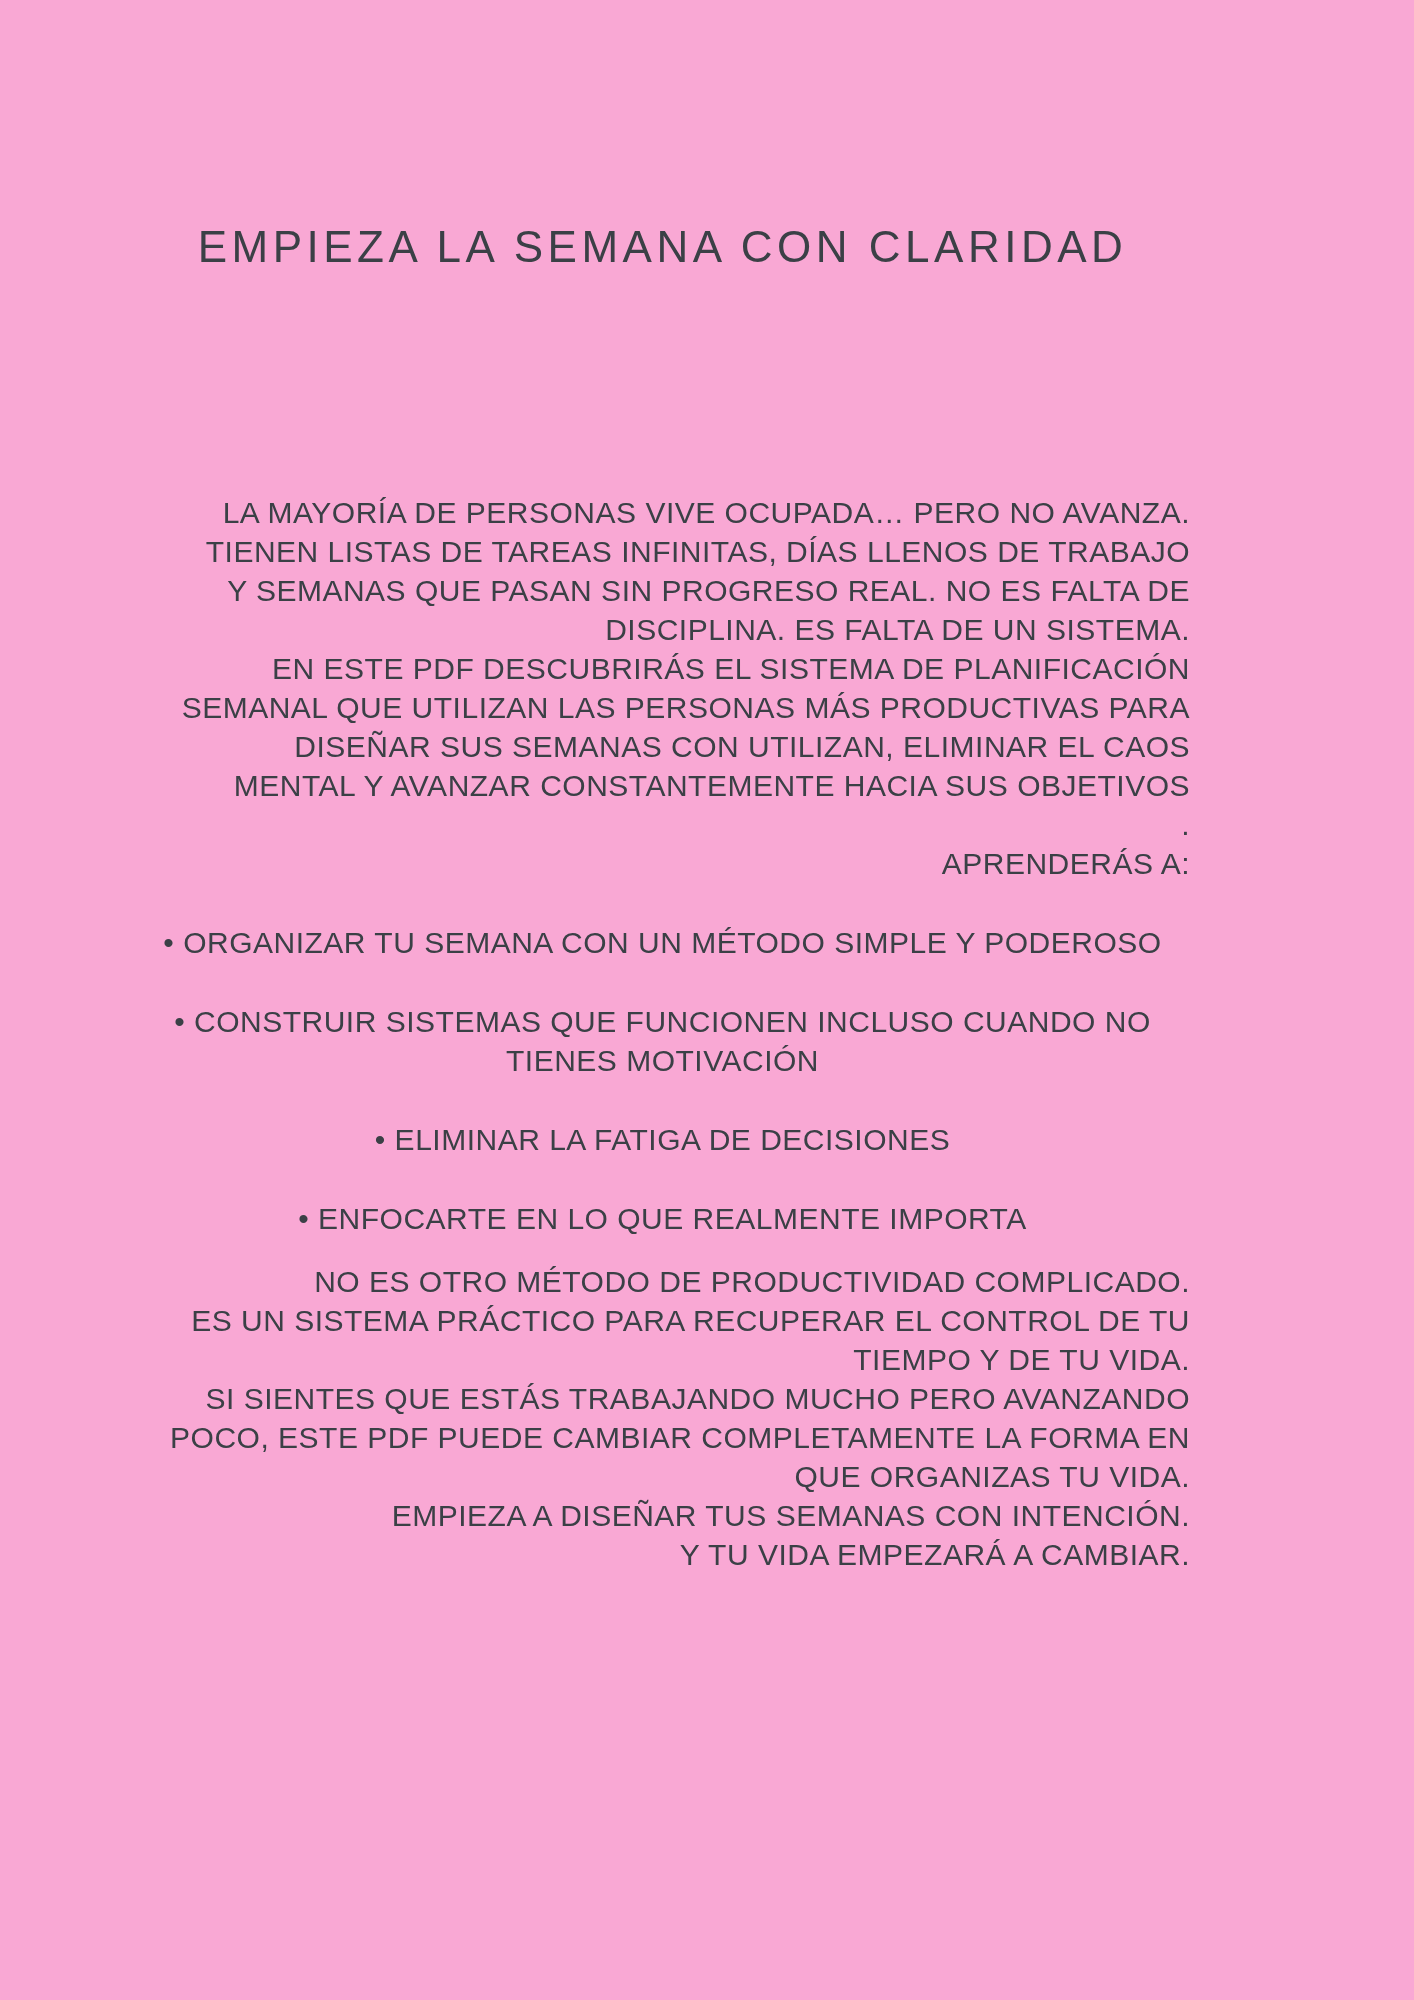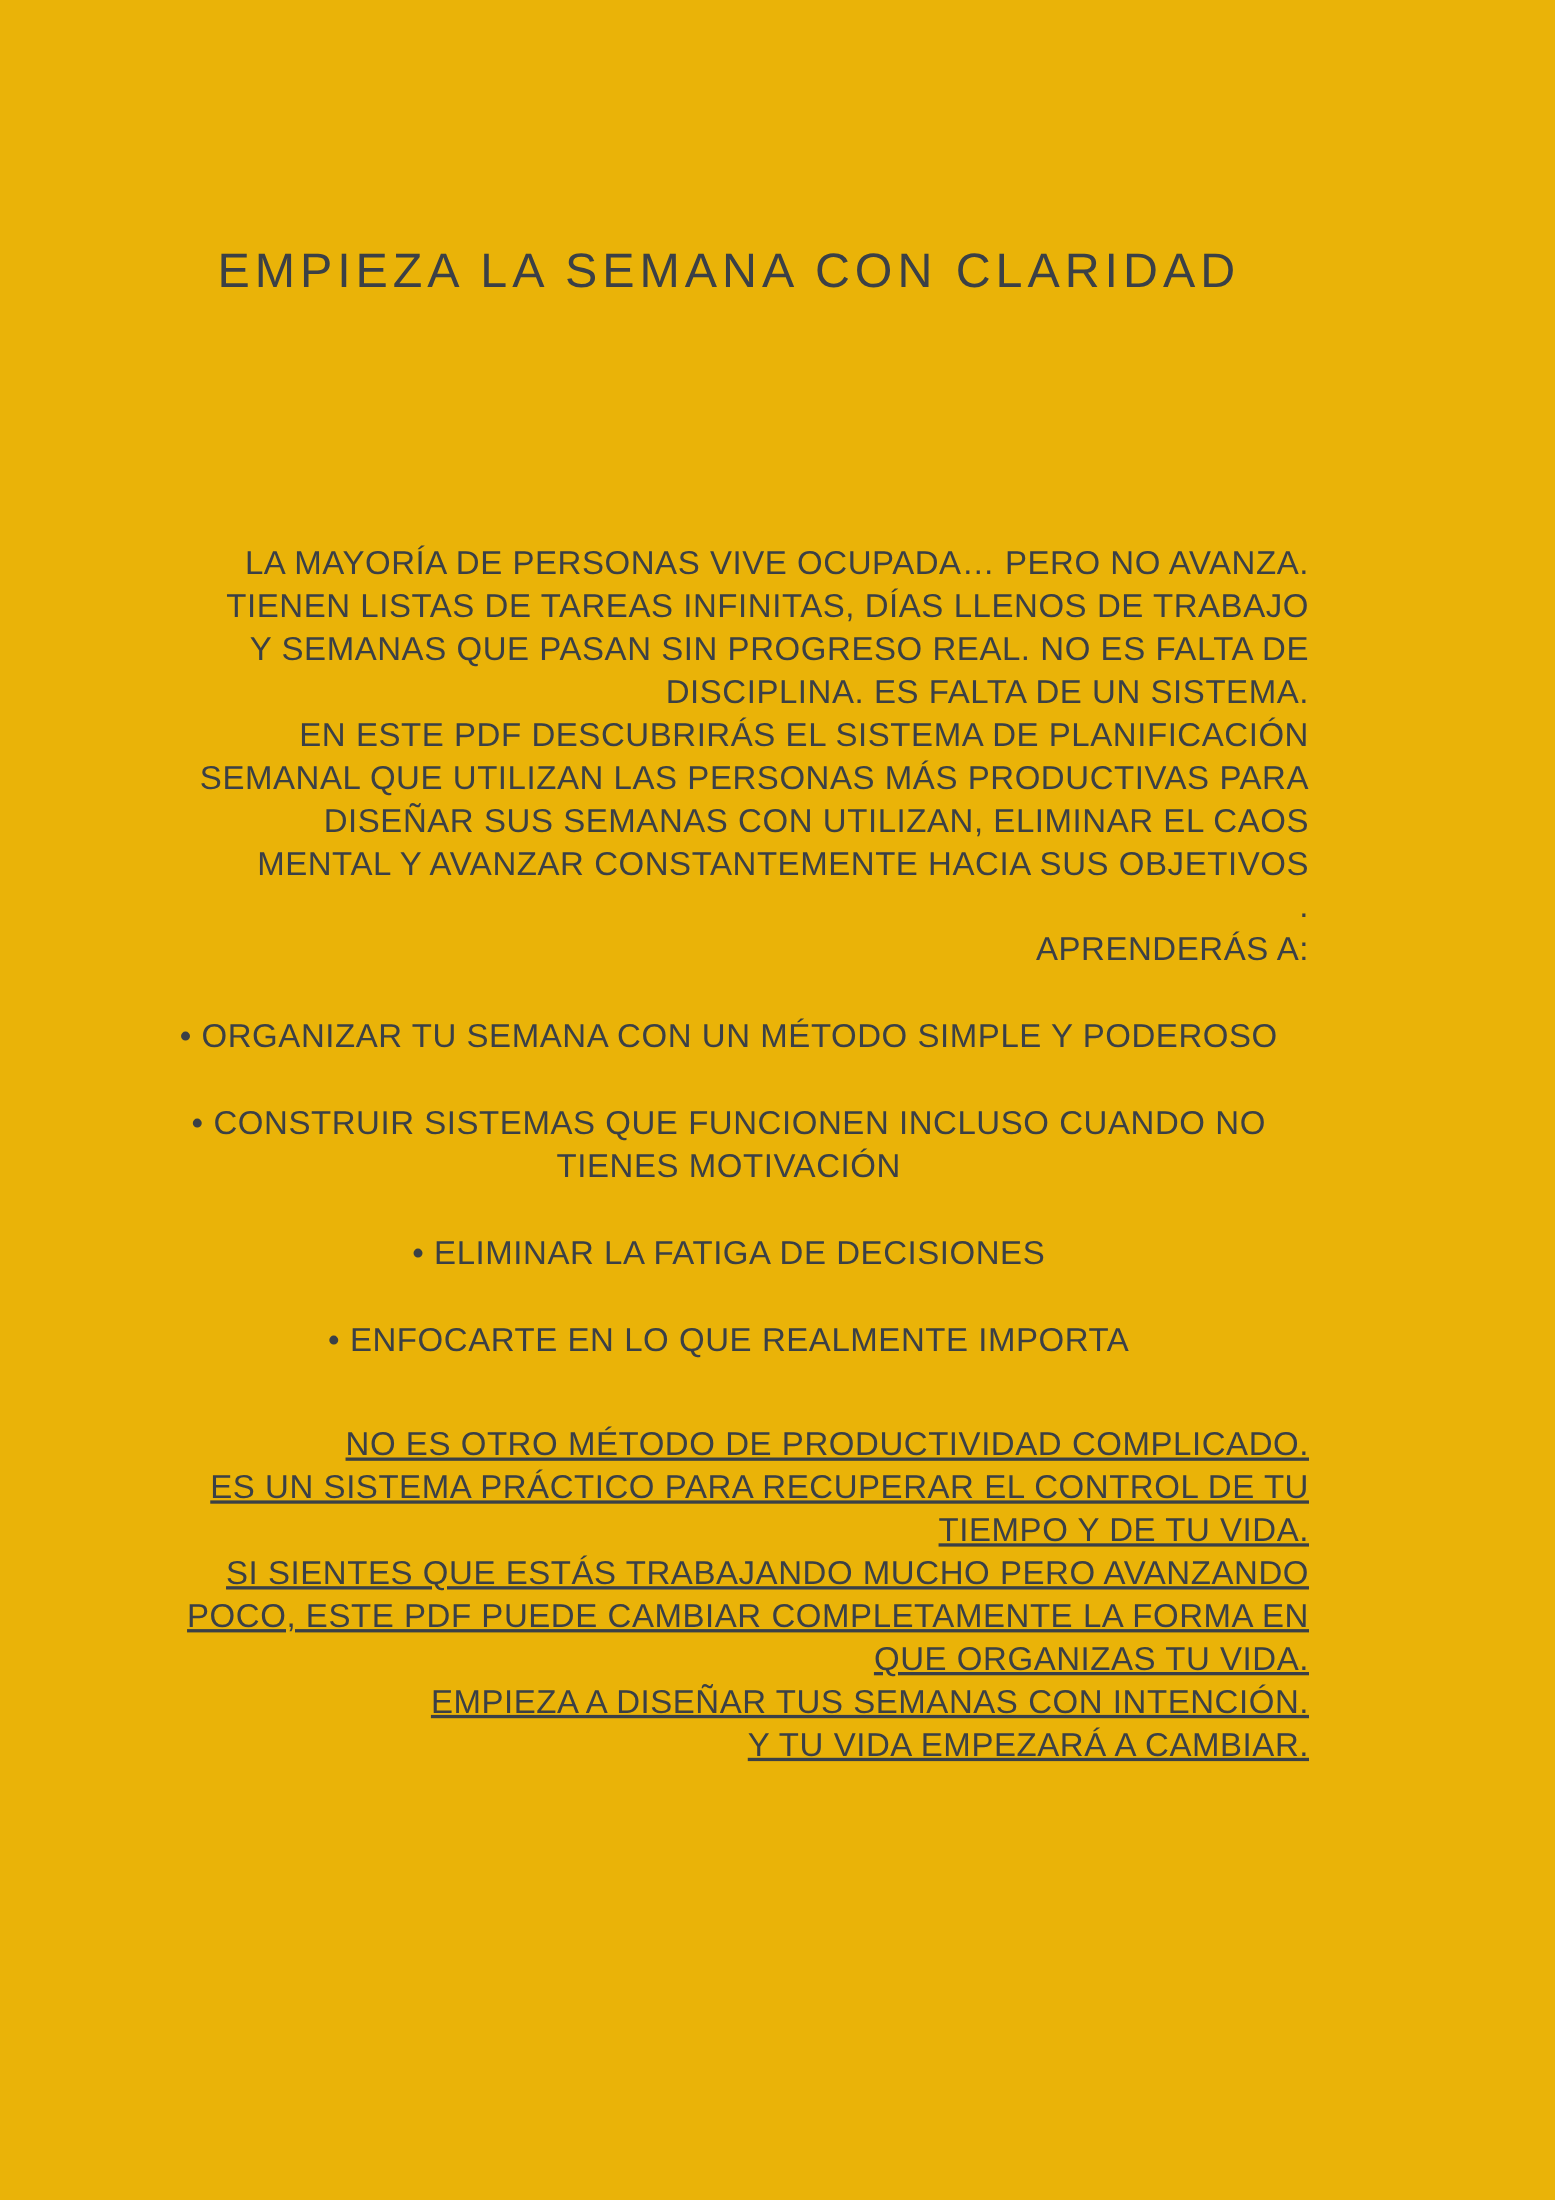--- a/index.html
+++ b/index.html
@@ -41,31 +41,30 @@
     font-weight: 400;
   }
   .para.center .line {
     text-align: right;
   }
   .bullet-item {
     margin-top: 40px;
     text-align: center;
   }
   .outro {
-    margin-top: 56px;
-    text-decoration: underline;
+    margin-top: 24px;
   }
   .outro .line {
     text-align: center;
   }
 </style>
 </head>
 <body style="background: rgb(255, 255, 255);">
 
-<div class="page" style="background: #eab308; color: rgb(59, 64, 70);">
+<div class="page" style="background: #f9a8d4; color: rgb(59, 64, 70);">
   <div class="content">
     <h1 class="title">EMPIEZA LA SEMANA CON CLARIDAD</h1>
 
     <div class="para center">
         <div class="line">LA MAYORÍA DE PERSONAS VIVE OCUPADA… PERO NO AVANZA.</div>
         <div class="line">TIENEN LISTAS DE TAREAS INFINITAS, DÍAS LLENOS DE TRABAJO</div>
         <div class="line">Y SEMANAS QUE PASAN SIN PROGRESO REAL. NO ES FALTA DE</div>
         <div class="line">DISCIPLINA. ES FALTA DE UN SISTEMA.</div>
         <div class="line">EN ESTE PDF DESCUBRIRÁS EL SISTEMA DE PLANIFICACIÓN</div>
         <div class="line">SEMANAL QUE UTILIZAN LAS PERSONAS MÁS PRODUCTIVAS PARA</div>

